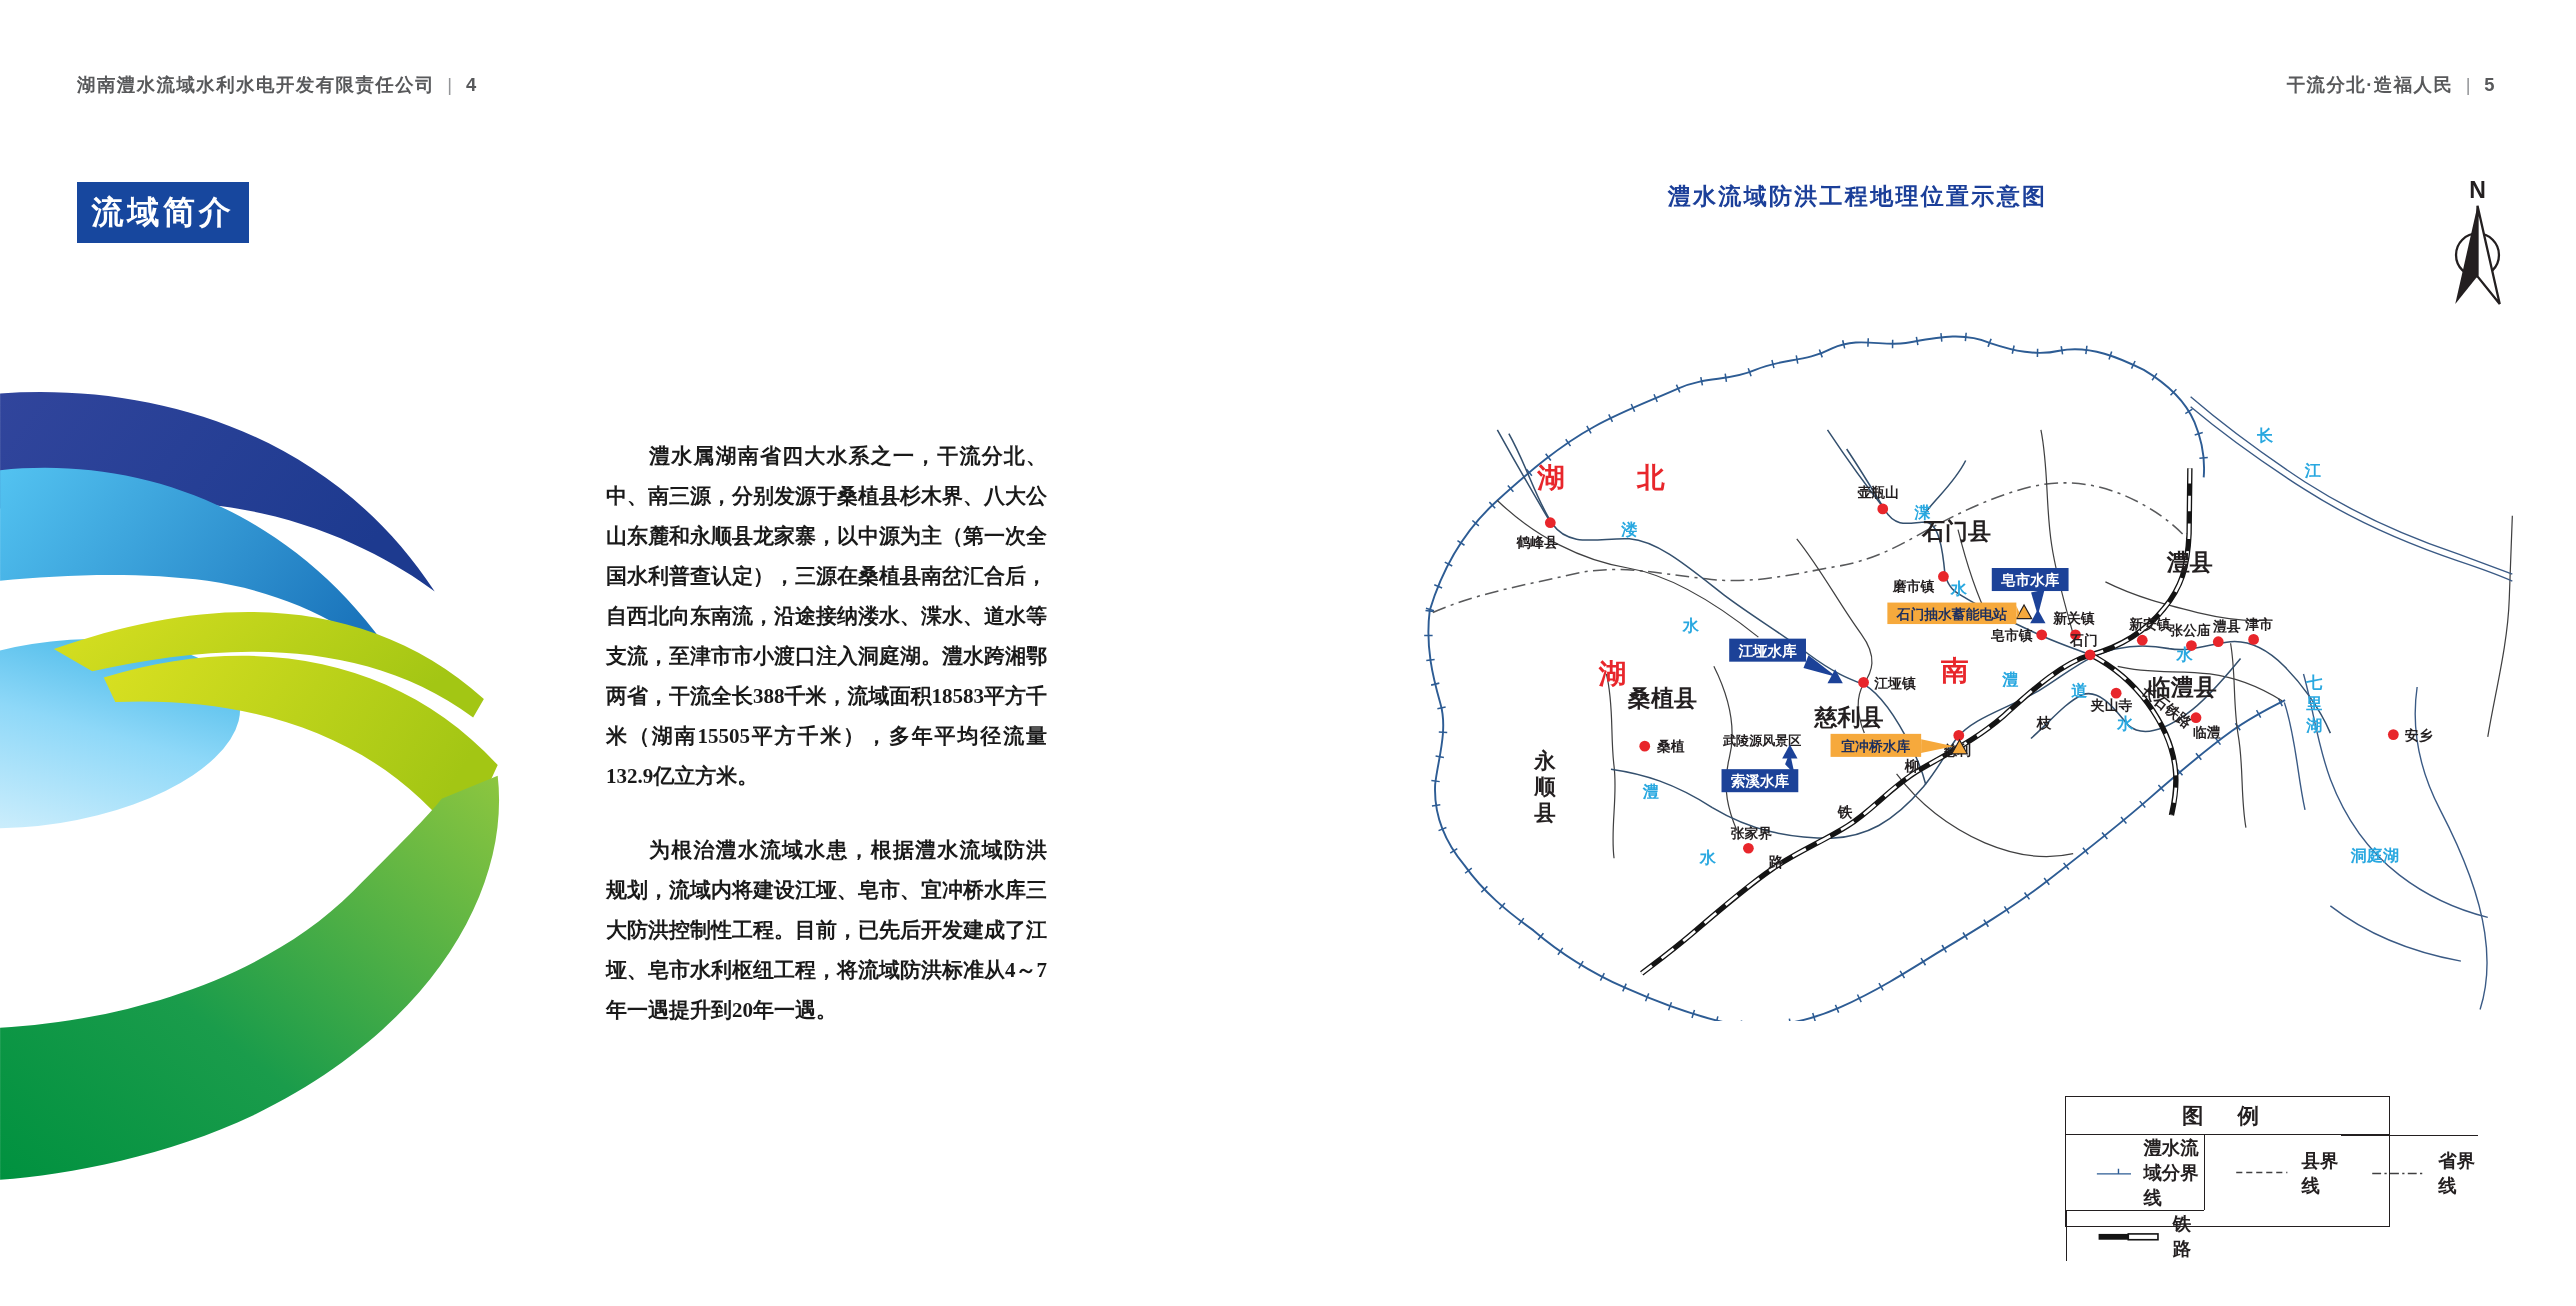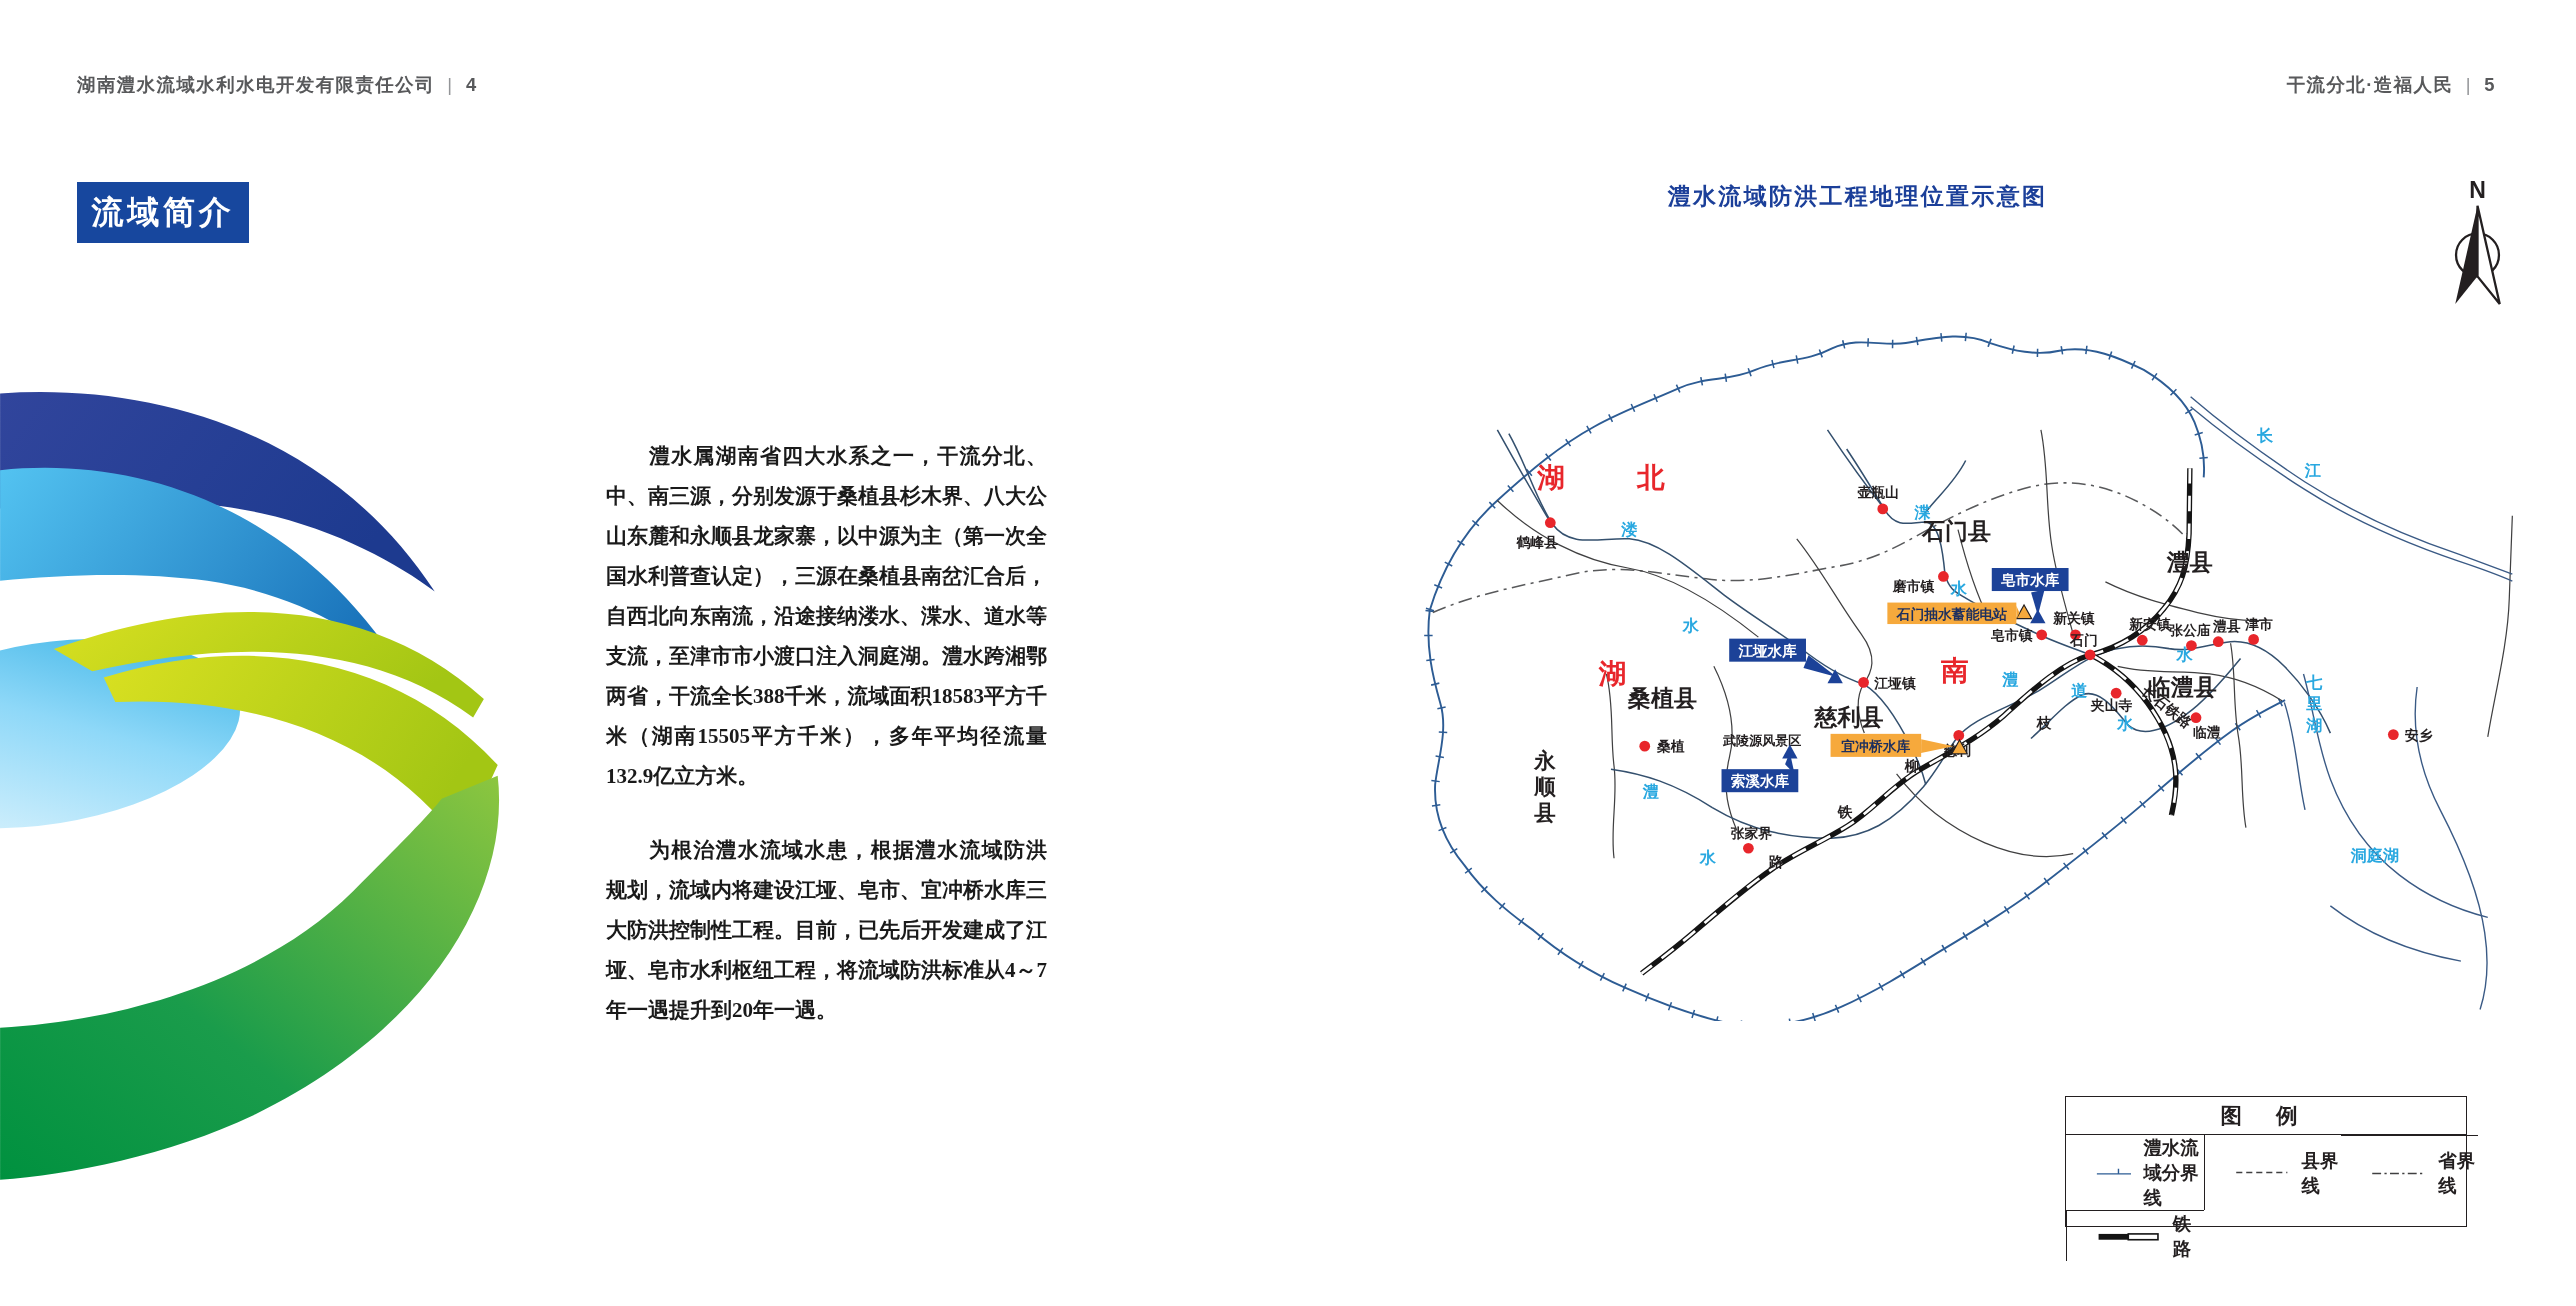--- a/index.html
+++ b/index.html
@@ -13,21 +13,21 @@
         color:#fff;font-size:32px;font-weight:bold;letter-spacing:3.8px;
         display:flex;align-items:center;justify-content:center;}
   .body-text{position:absolute;left:606px;top:428px;width:441px;
         font-family:"Liberation Serif",serif;font-size:21px;line-height:40px;
         font-weight:bold;color:#1a1a1a;text-align:justify;}
   .body-text p{margin:8px 0 34px 0;text-indent:43px;}
   .map-title{position:absolute;left:1658px;top:181px;width:399px;text-align:center;
         font-size:23px;font-weight:bold;color:#1b3f99;letter-spacing:2.3px;}
   .compass{position:absolute;left:2443px;top:172px;}
   .map-wrap{position:absolute;left:1382px;top:330px;width:1152px;height:691px;}
-  .legend{position:absolute;left:2065px;top:1096px;width:402px;height:131px;
+  .legend{position:absolute;left:2065px;top:1096px;width:325px;height:131px;
         border:1.5px solid #231f20;box-sizing:border-box;background:#fff;}
   .legend-title{height:37px;border-bottom:1.5px solid #231f20;display:flex;align-items:center;
         justify-content:center;font-size:21.5px;font-weight:bold;letter-spacing:14px;}
   .legend-grid{display:grid;grid-template-columns:1fr 1fr 1fr;grid-template-rows:1fr 1fr;height:91px;}
   .legend-cell{display:flex;align-items:center;justify-content:flex-start;gap:12.3px;padding-left:29px;
         font-size:18.4px;font-weight:bold;box-sizing:border-box;}
   .legend-cell.r{border-left:1.5px solid #231f20;align-items:center;}
   .legend-cell.b{border-top:1.5px solid #231f20;}
   
   .basin{fill:none;stroke:#2d5c94;stroke-width:2.5px;}

